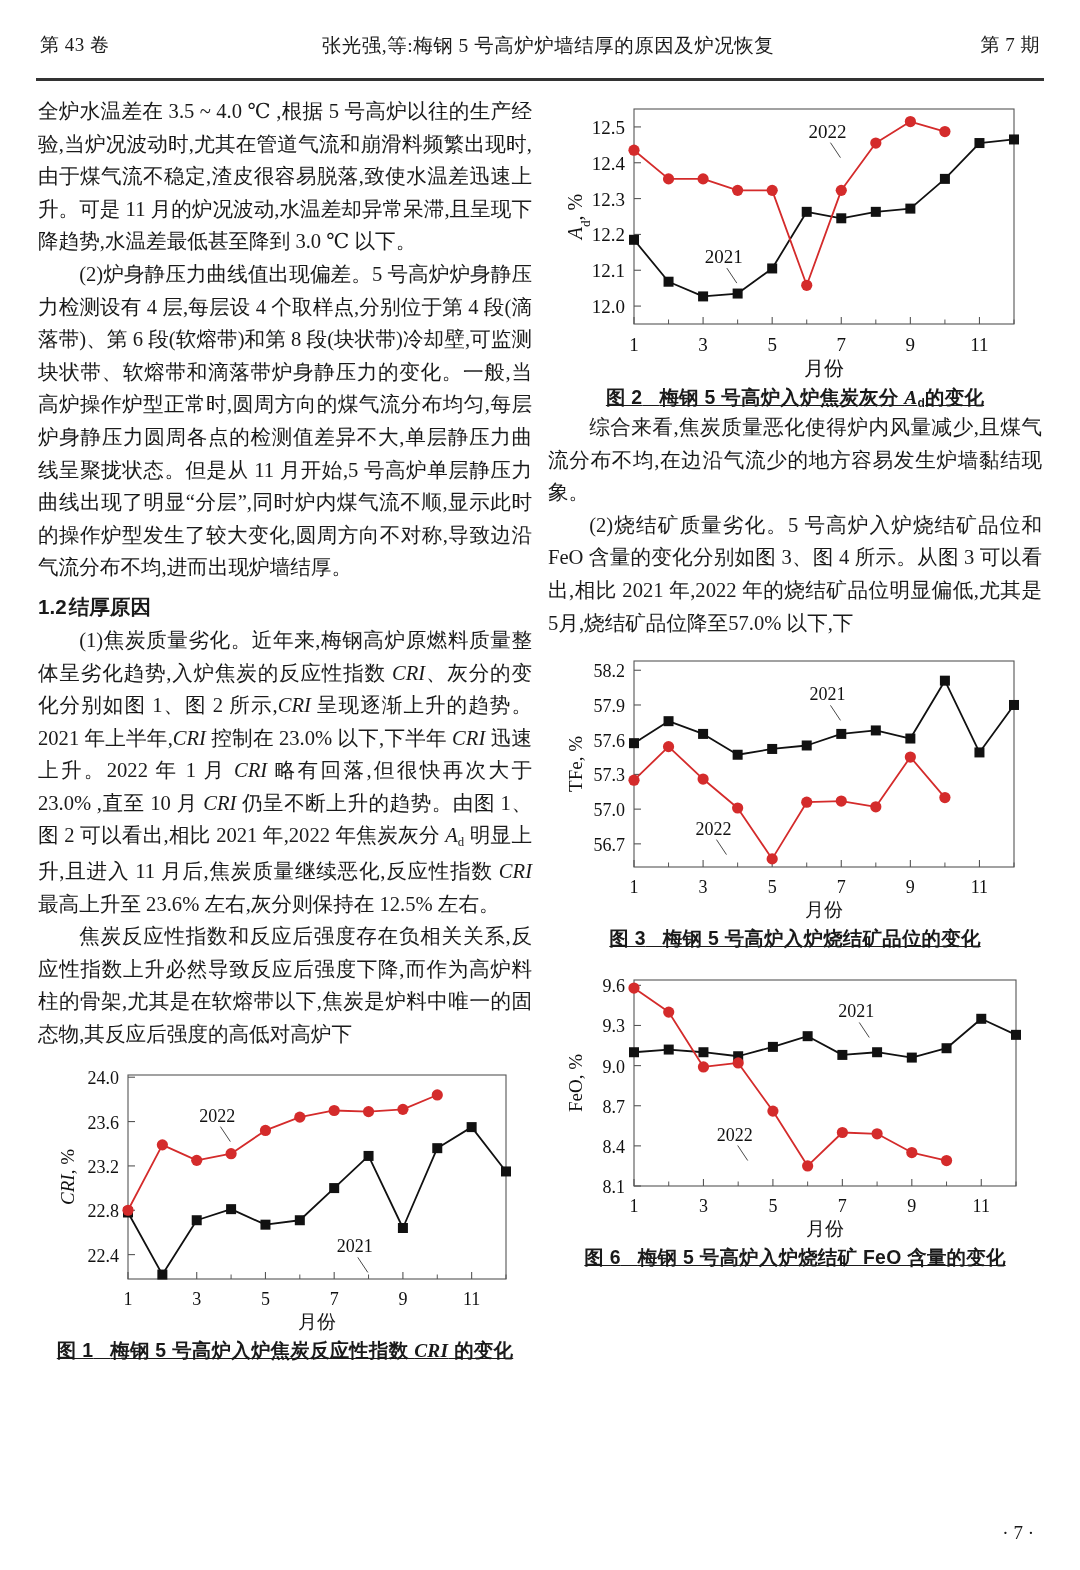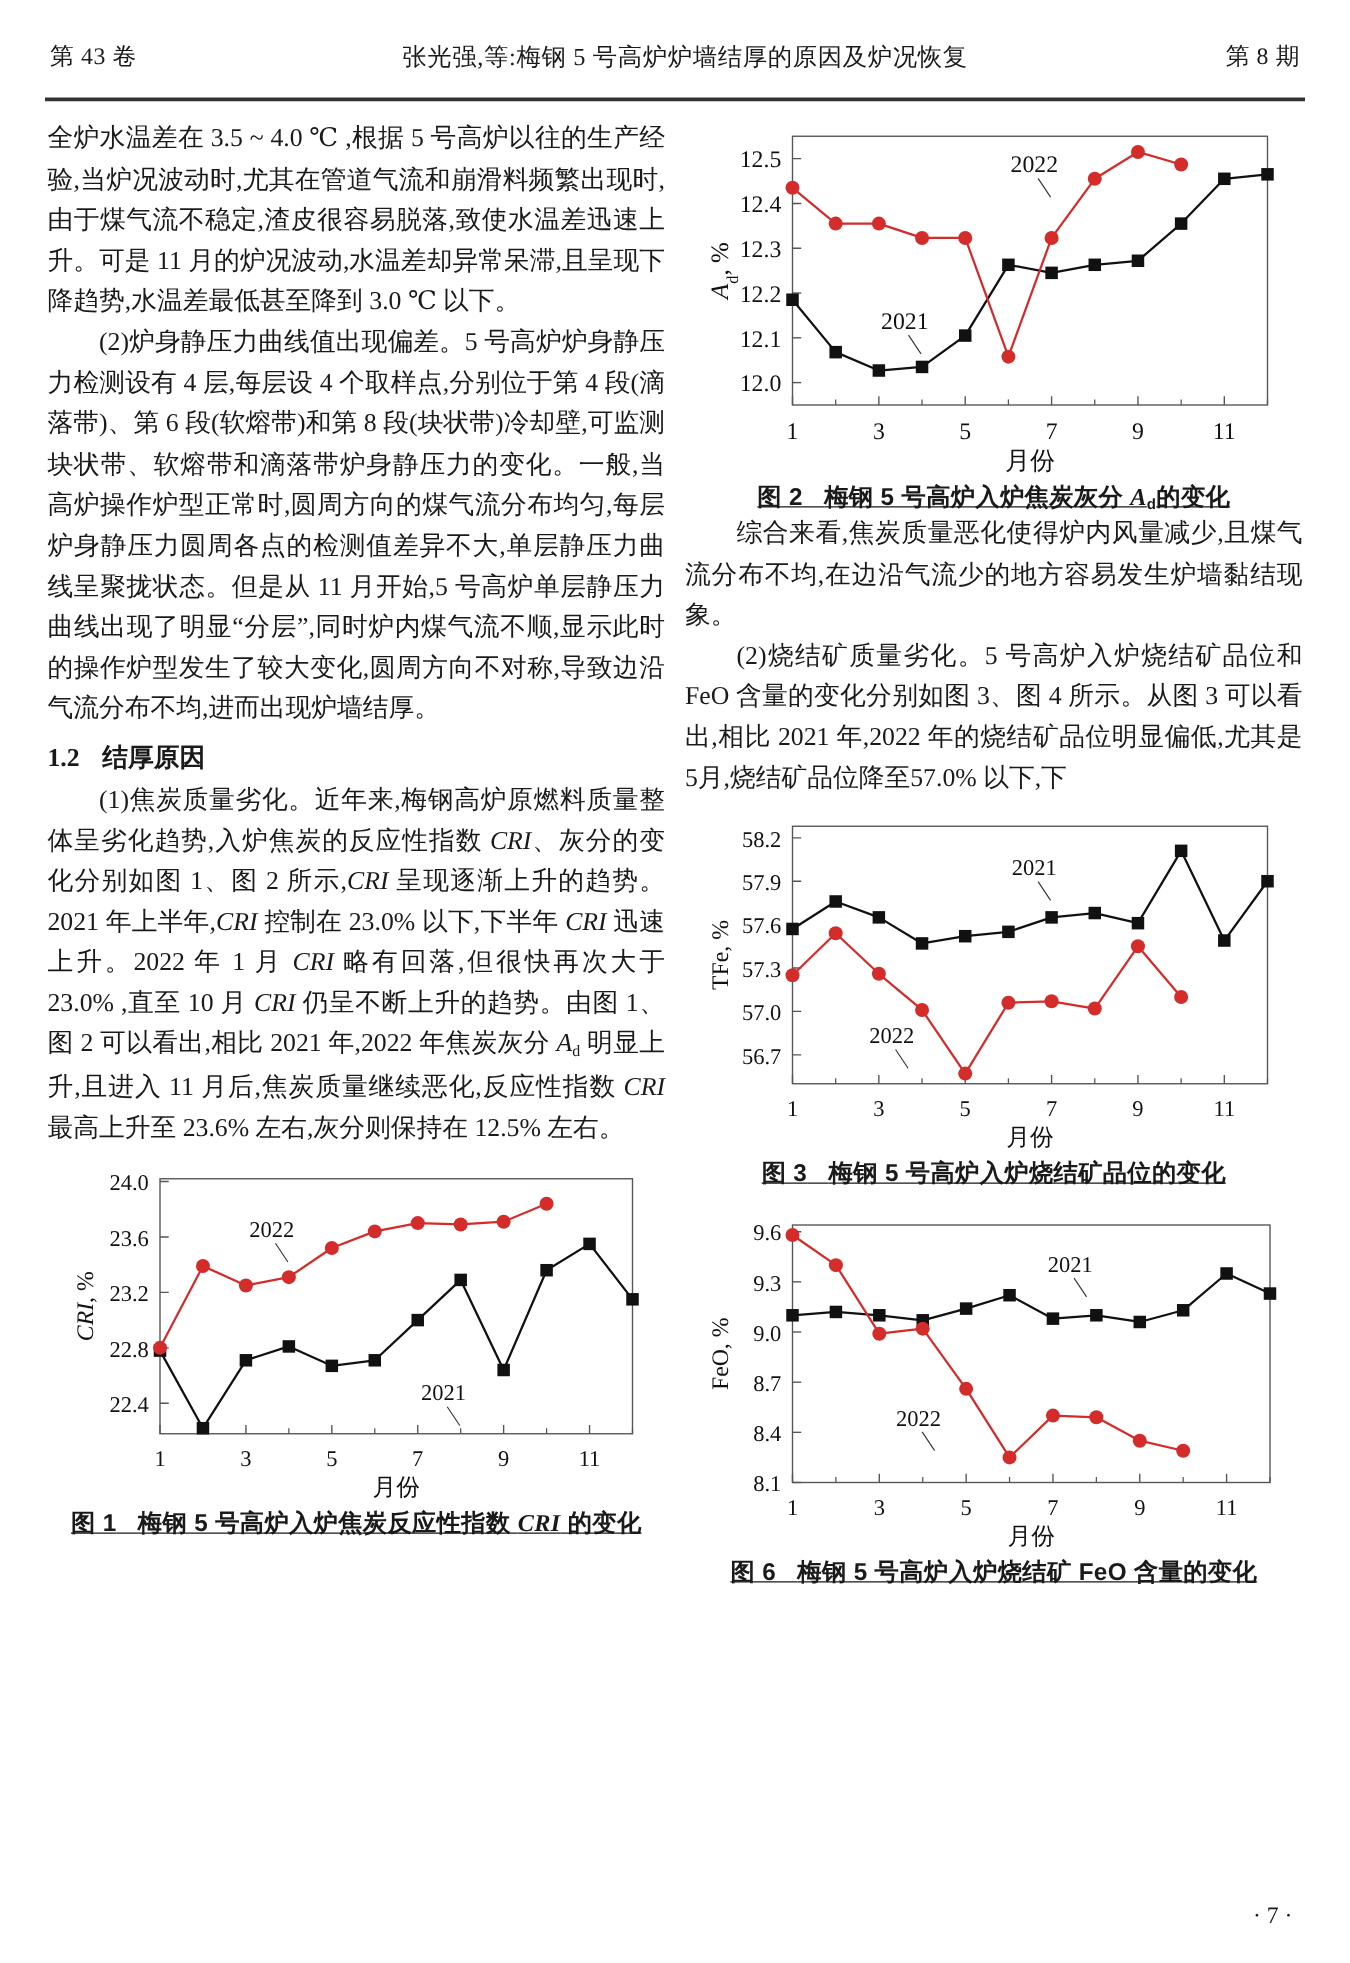--- a/index.html
+++ b/index.html
@@ -67,21 +67,21 @@
     letter-spacing: 0px;
   }
   p.indent { text-indent: 2em; }
   .h3 {
     margin: 6px 0 0 0;
     font-size: 20.6px;
     line-height: 34px;
     font-weight: bold;
     font-family: "Liberation Sans", sans-serif;
   }
-  .h3 .num { margin-right: 18px; font-family: Liberation Serif, serif; }
+  .h3 .num { margin-right: 2px; font-family: Liberation Sans, sans-serif; }
   .it { font-style: italic; font-family: "Liberation Serif", serif; }
   sup { font-size: .62em; vertical-align: super; }
   sub { font-size: .62em; vertical-align: baseline; position: relative; top: .28em; }
 
   
   .figure { margin: 0; }
   .figcap {
     text-align: center;
     font-size: 19.4px;
     font-weight: bold;
@@ -103,38 +103,39 @@
   }
 </style>
 </head>
 <body>
 
 <div class="page">
 
   <div class="runhead">
     <span class="side">第 43 卷</span>
     <span class="center">张光强,等:梅钢 5 号高炉炉墙结厚的原因及炉况恢复</span>
-    <span class="side">第 8 期</span>
+    <span class="side">第 7 期</span>
   </div>
   <div class="rule-double"></div>
 
   <div class="cols">
 
     <div class="col">
 
       <p class="para">全炉水温差在 3.5 ~ 4.0 ℃ ,根据 5 号高炉以往的生产经验,当炉况波动时,尤其在管道气流和崩滑料频繁出现时,由于煤气流不稳定,渣皮很容易脱落,致使水温差迅速上升。可是 11 月的炉况波动,水温差却异常呆滞,且呈现下降趋势,水温差最低甚至降到 3.0 ℃ 以下。</p>
 
       <p class="para indent">(2)炉身静压力曲线值出现偏差。5 号高炉炉身静压力检测设有 4 层,每层设 4 个取样点,分别位于第 4 段(滴落带)、第 6 段(软熔带)和第 8 段(块状带)冷却壁,可监测块状带、软熔带和滴落带炉身静压力的变化。一般,当高炉操作炉型正常时,圆周方向的煤气流分布均匀,每层炉身静压力圆周各点的检测值差异不大,单层静压力曲线呈聚拢状态。但是从 11 月开始,5 号高炉单层静压力曲线出现了明显“分层”,同时炉内煤气流不顺,显示此时的操作炉型发生了较大变化,圆周方向不对称,导致边沿气流分布不均,进而出现炉墙结厚。</p>
 
       <div class="h3">
         <span class="num">1.2</span><span>结厚原因</span>
       </div>
 
       <p class="para indent"><span>(1)焦炭质量劣化。近年来,梅钢高炉原燃料质量整体呈劣化趋势,入炉焦炭的反应性指数 </span><span class="it">CRI</span><span>、灰分的变化分别如图 1、图 2 所示,</span><span class="it">CRI</span><span> 呈现逐渐上升的趋势。2021 年上半年,</span><span class="it">CRI</span><span> 控制在 23.0% 以下,下半年 </span><span class="it">CRI</span><span> 迅速上升。2022 年 1 月 </span><span class="it">CRI</span><span> 略有回落,但很快再次大于23.0% ,直至 10 月 </span><span class="it">CRI</span><span> 仍呈不断上升的趋势。由图 1、图 2 可以看出,相比 2021 年,2022 年焦炭灰分 </span><span class="it">A</span><sub>d</sub><span> 明显上升,且进入 11 月后,焦炭质量继续恶化,反应性指数 </span><span class="it">CRI</span><span> 最高上升至 23.6% 左右,灰分则保持在 12.5% 左右。</span></p>
 
+      <p class="para indent">焦炭反应性指数和反应后强度存在负相关关系,反应性指数上升必然导致反应后强度下降,而作为高炉料柱的骨架,尤其是在软熔带以下,焦炭是炉料中唯一的固态物,其反应后强度的高低对高炉下</p>
 
       <div class="figure" style="margin-top:12px;">
         <div class="chart-wrap">
           <svg class="chart" id="svg-fig1" width="470" height="270" viewBox="0 0 470 270">
               <rect x="78" y="12" width="378" height="204" fill="none" stroke="#555555" stroke-width="1.1"></rect>
               <line x1="78" y1="191.60869565217405" x2="85" y2="191.60869565217405" stroke="#555555" stroke-width="1.1"></line>
               <text x="69" y="198.60869565217405" text-anchor="end" font-size="18" fill="#222">22.4</text>
               <line x1="78" y1="147.26086956521726" x2="85" y2="147.26086956521726" stroke="#555555" stroke-width="1.1"></line>
               <text x="69" y="154.26086956521726" text-anchor="end" font-size="18" fill="#222">22.8</text>
               <line x1="78" y1="102.91304347826092" x2="85" y2="102.91304347826092" stroke="#555555" stroke-width="1.1"></line>

